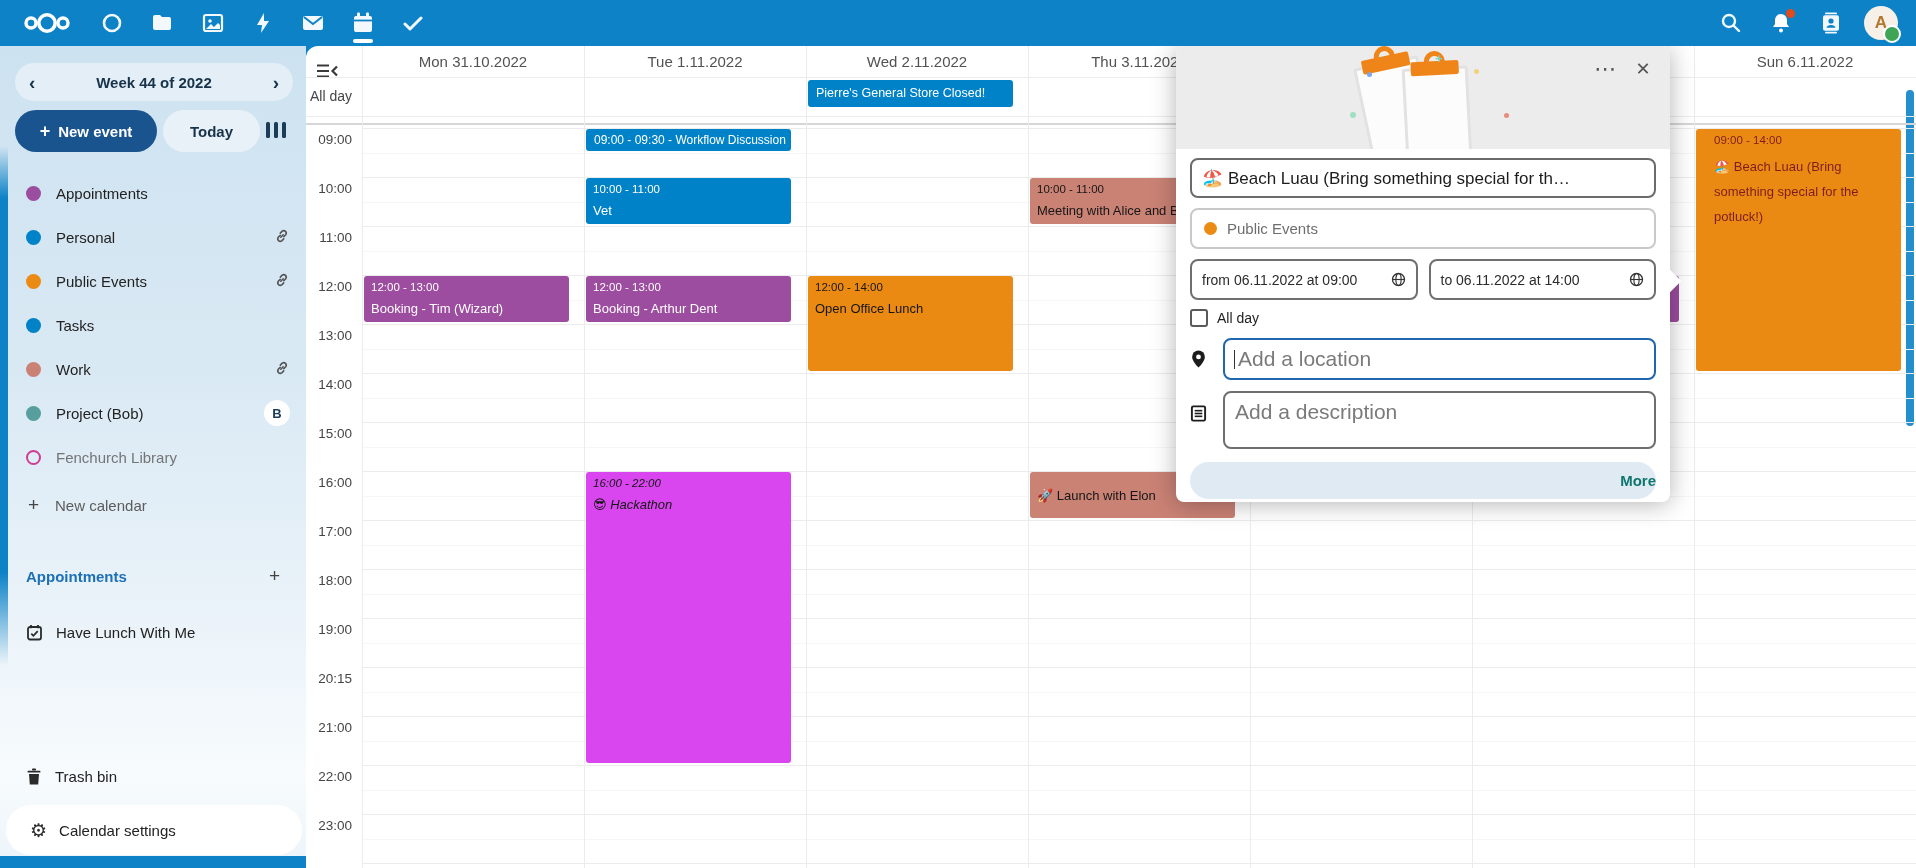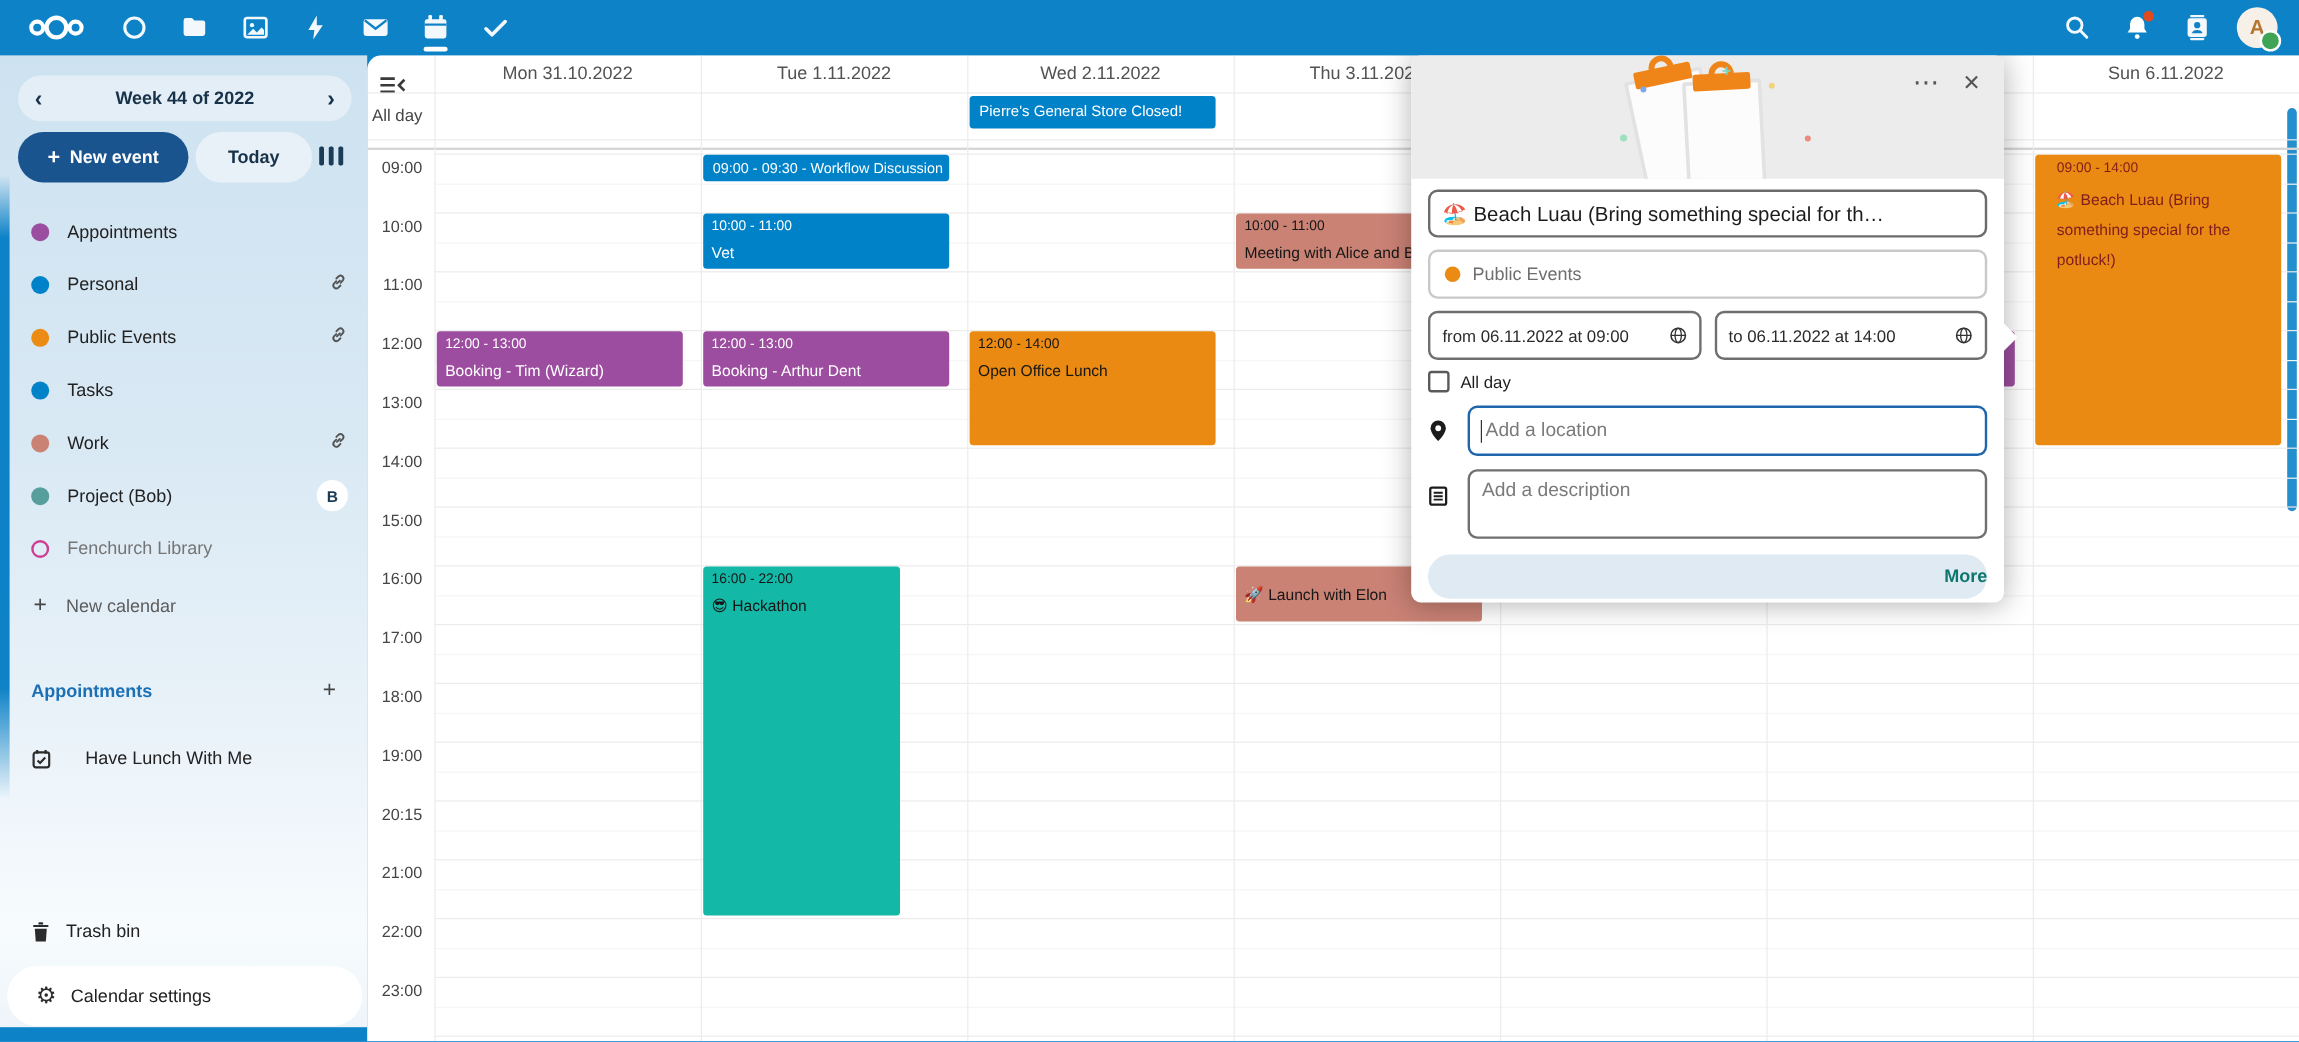--- a/index.html
+++ b/index.html
@@ -82,21 +82,21 @@
   .p-select .cname{font-size:15px;color:#6e6e6e;}
   .p-dates{display:flex;gap:11px;margin-top:10px;}
   .p-date{flex:1;border:2px solid #6f6f6f;border-radius:8px;height:37px;display:flex;align-items:center;justify-content:space-between;padding:0 10px;font-size:14px;color:#2b2b2b;cursor:pointer;}
   .p-allday{display:flex;align-items:center;gap:9px;margin-top:9px;cursor:pointer;}
   .p-allday .chk{width:14px;height:14px;border:2px solid #5a5a5a;border-radius:3px;background:#fff;}
   .p-allday .al{font-size:14px;color:#1e1e1e;}
   .p-row{display:flex;align-items:center;margin-top:11px;}
   .p-row .ric{width:33px;display:flex;align-items:center;justify-content:flex-start;flex-shrink:0;}
   .p-loc{flex:1;border:2px solid #1f66ad;border-radius:8px;height:38px;display:flex;align-items:center;gap:3px;padding:0 9px;cursor:text;}
   .caret{width:1px;height:19px;background:#333;}
-  .ph{font-size:16px;color:#7a7a7a;}
+  .ph{font-size:21px;color:#7a7a7a;}
   .p-desc{flex:1;border:2px solid #6f6f6f;border-radius:8px;height:58px;padding:7px 10px;box-sizing:border-box;cursor:text;align-self:flex-start;}
   .p-row.descrow{align-items:flex-start;}
   .p-row.descrow .ric{margin-top:14px;}
   .p-btns{display:flex;gap:12px;margin-top:13px;}
   .btn{height:37px;border-radius:19px;display:flex;align-items:center;justify-content:center;font-weight:bold;font-size:15px;cursor:pointer;flex:1;}
   .btn-more{background:#dfeaf3;color:#0f766e;justify-content:flex-end;}
   .btn-update{background:#19548f;color:#fff;}
 </style>
 </head>
 <body>
@@ -232,21 +232,21 @@
     <div class="siderow" style="top:437px;">
       <span class="plus">+</span>
       <span style="color:#5c5c5c;">New calendar</span>
     </div>
 
     <div class="sechead">
       <span class="t">Appointments</span>
       <span class="plus">+</span>
     </div>
 
-    <div class="siderow" style="top:564px;gap:28px;color:#222;">
+    <div class="siderow" style="top:564px;gap:13px;color:#222;">
       <svg width="17" height="17" viewBox="0 0 17 17">
         <rect x="2" y="3" width="13" height="12.5" rx="2" fill="none" stroke="#2b2b2b" stroke-width="1.8"></rect>
         <line x1="5" y1="1" x2="5" y2="4.2" stroke="#2b2b2b" stroke-width="1.8"></line>
         <line x1="12" y1="1" x2="12" y2="4.2" stroke="#2b2b2b" stroke-width="1.8"></line>
         <path d="M5.3 9.7l2.1 2.1 4.3-4.6" fill="none" stroke="#2b2b2b" stroke-width="1.8"></path>
       </svg>
       <span>Have Lunch With Me</span>
     </div>
 
     <div class="siderow" style="top:708px;gap:13px;color:#222;">
@@ -351,21 +351,21 @@
         <div class="n">Booking - Tim (Wizard)</div>
       </div>
       <div class="ev " style="background: rgb(156, 77, 159); color: rgb(255, 255, 255); left: 280px; width: 205px; top: 230px; height: 46px;">
         <div class="t">12:00 - 13:00</div>
         <div class="n">Booking - Arthur Dent</div>
       </div>
       <div class="ev " style="background: rgb(234, 138, 18); color: rgb(22, 22, 22); left: 502px; width: 205px; top: 230px; height: 95px;">
         <div class="t">12:00 - 14:00</div>
         <div class="n">Open Office Lunch</div>
       </div>
-      <div class="ev " style="background: #14b8a6; color: rgb(22, 22, 22); left: 280px; width: 164px; top: 426px; height: 291px;">
+      <div class="ev " style="background: #d946ef; color: rgb(22, 22, 22); left: 280px; width: 205px; top: 426px; height: 291px; font-style: italic;">
         <div class="t">16:00 - 22:00</div>
         <div class="n">😎 Hackathon</div>
       </div>
       <div class="ev pushed" style="background: rgb(202, 130, 117); color: rgb(22, 22, 22); left: 724px; width: 205px; top: 426px; height: 46px;">
         <div class="n">🚀 Launch with Elon</div>
       </div>
       <div class="ev " style="background: rgb(156, 77, 159); color: rgb(255, 255, 255); left: 1168px; width: 205px; top: 230px; height: 46px;"></div>
       <div class="ev wrap" style="background: rgb(234, 138, 18); color: #7f1d1d; left: 1390px; width: 205px; top: 83px; height: 242px; padding-left: 11px;">
         <div class="t">09:00 - 14:00</div>
         <div class="n">🏖️ Beach Luau (Bring something special for the potluck!)</div>

